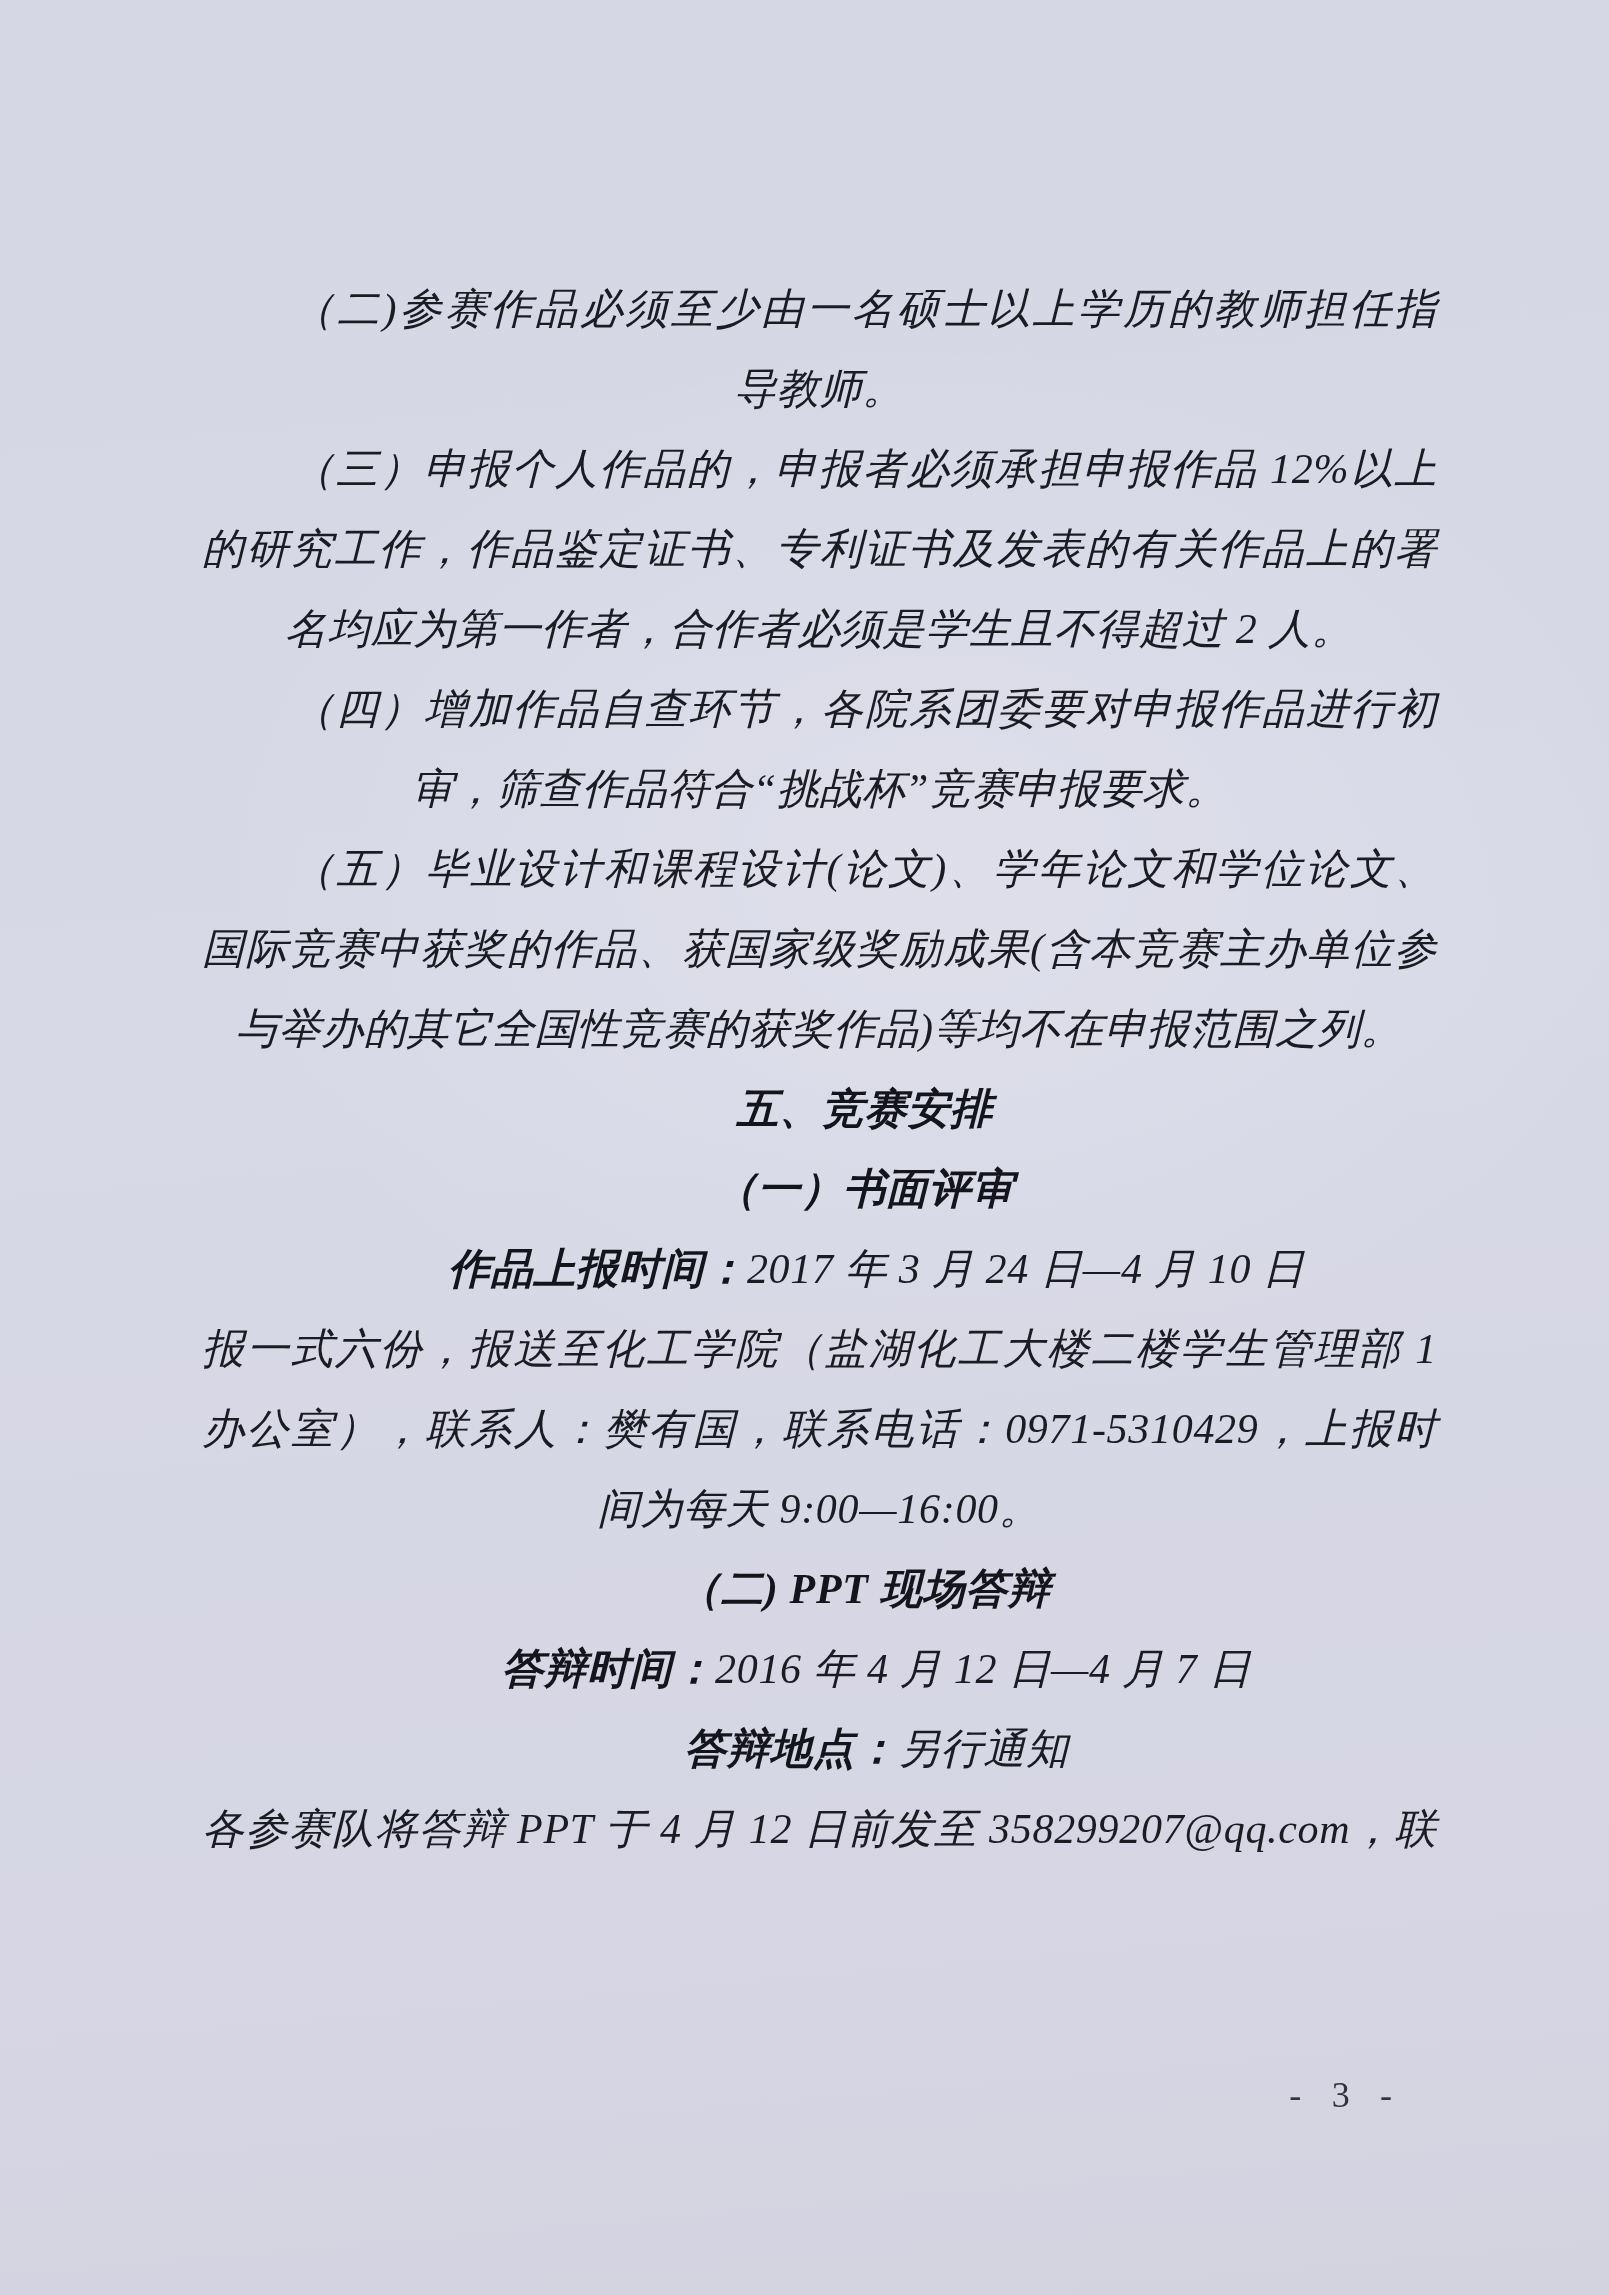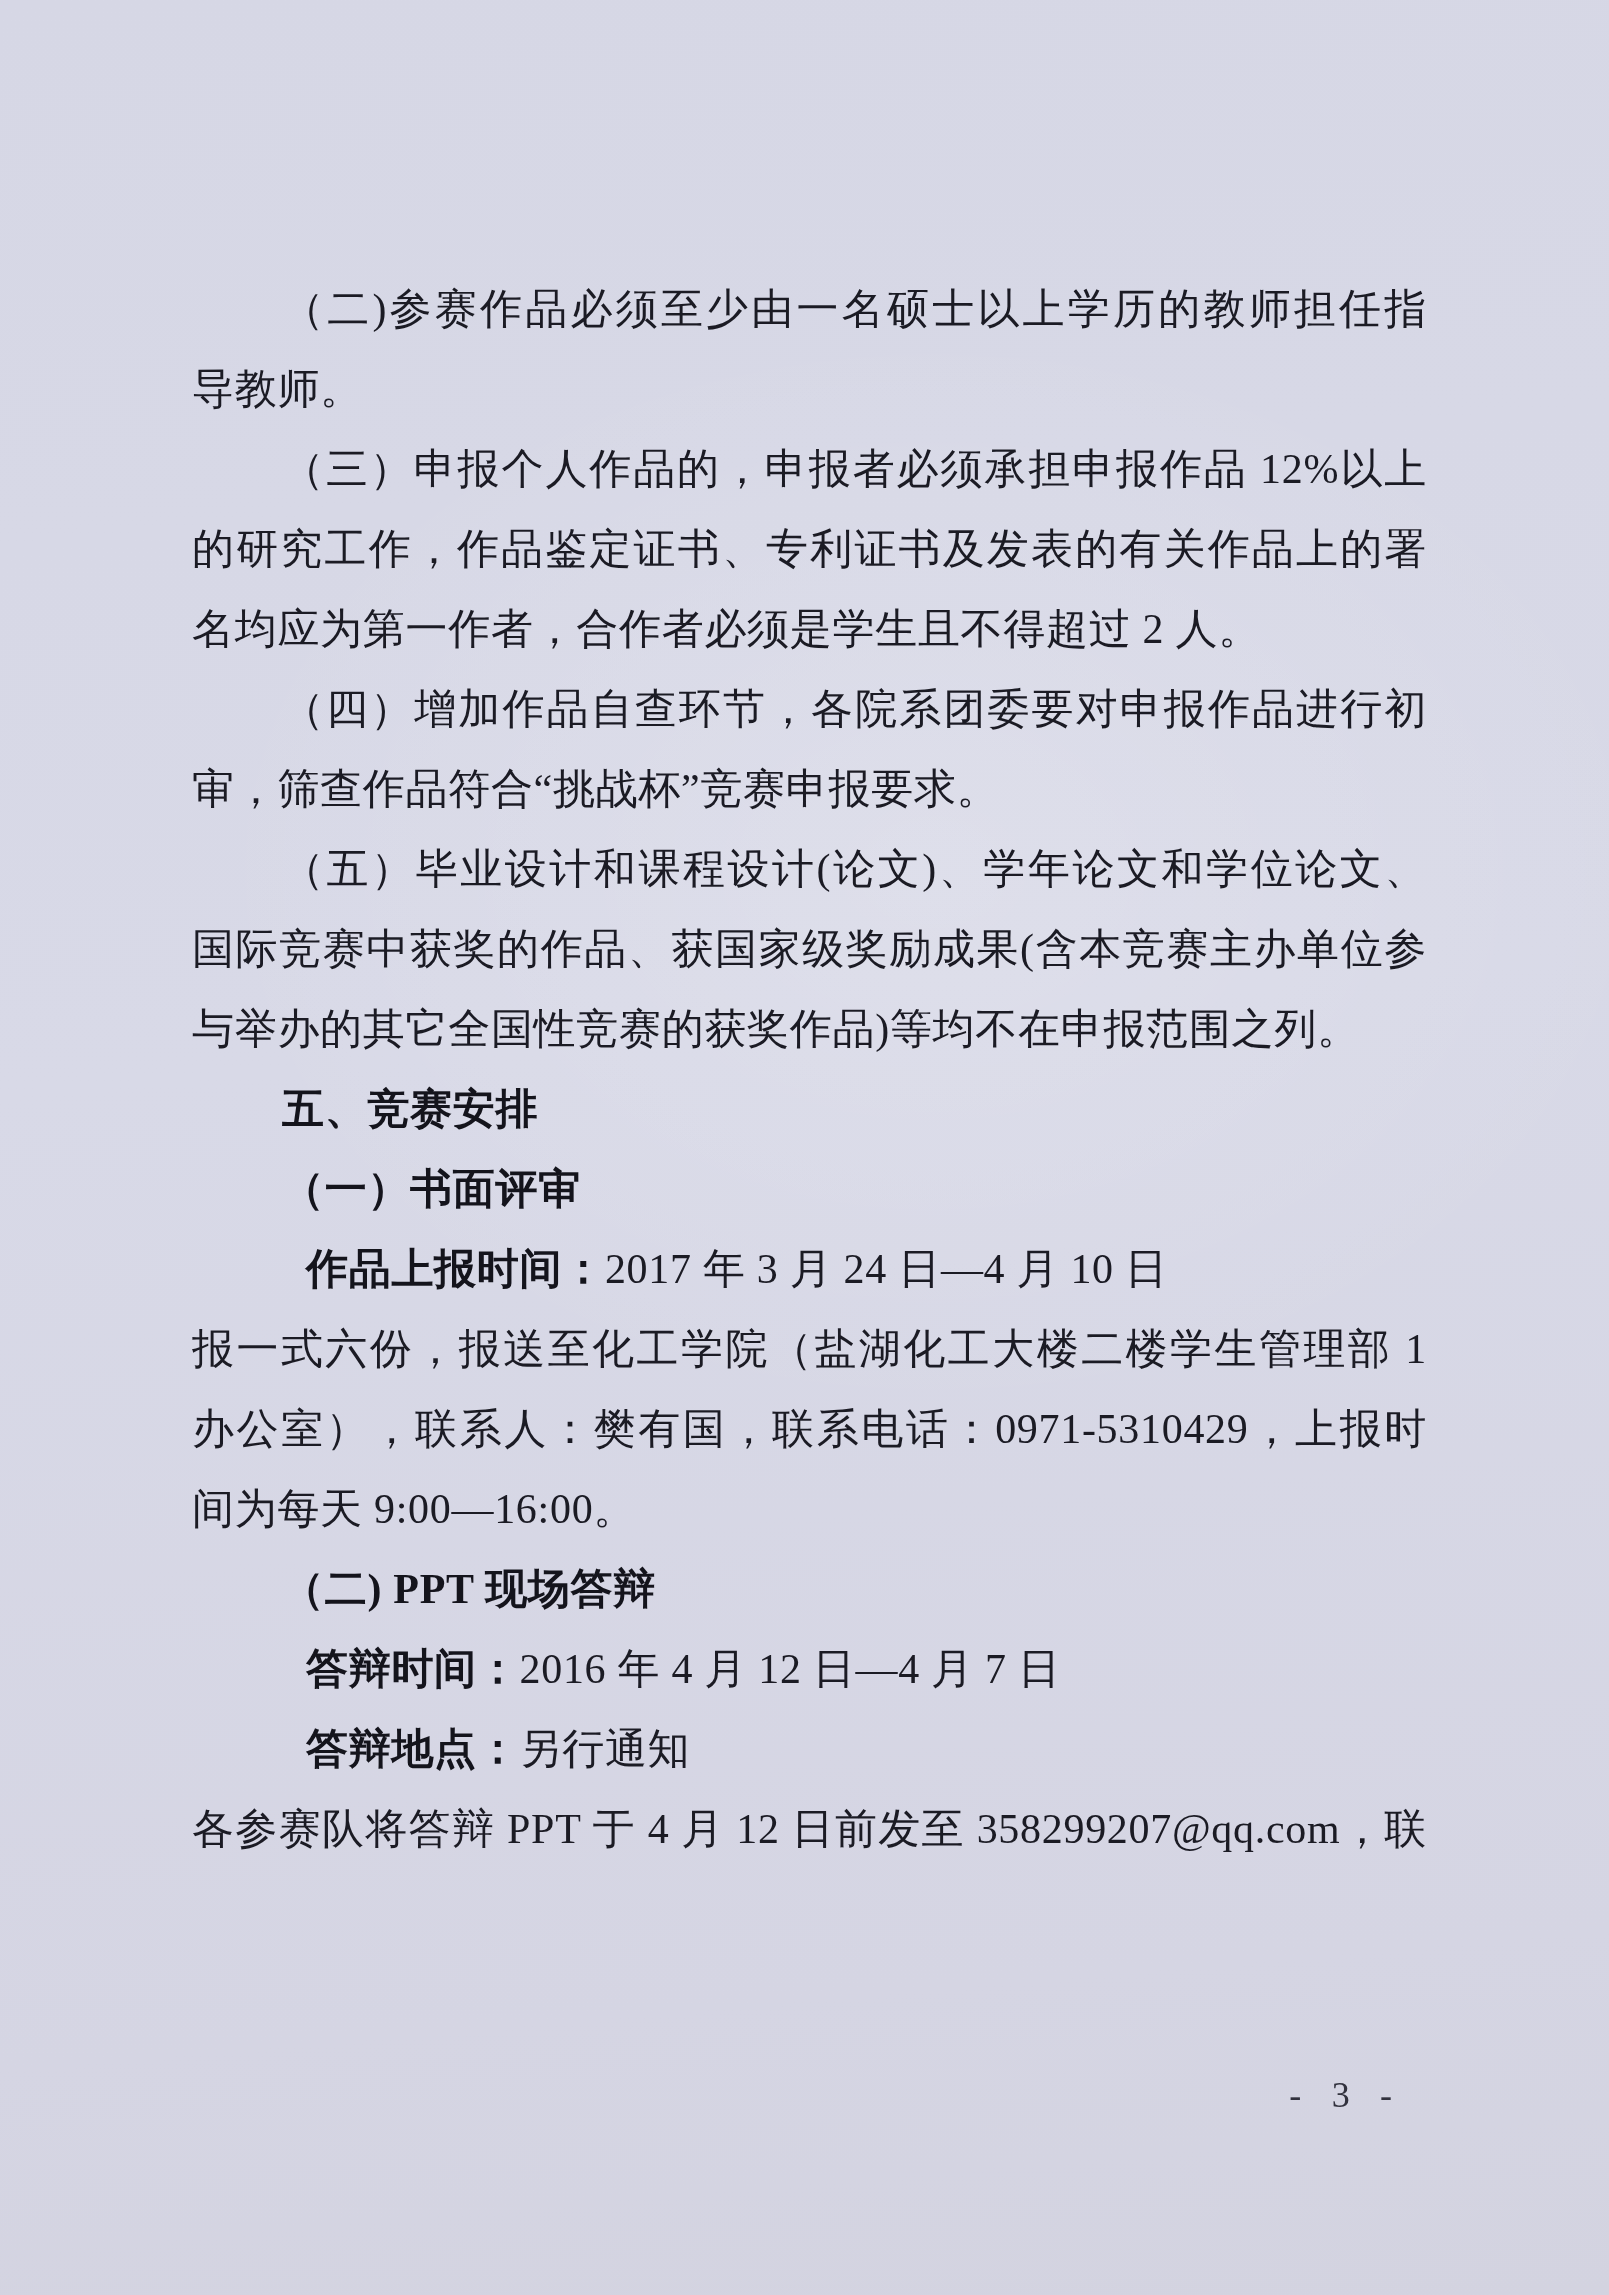--- a/index.html
+++ b/index.html
@@ -14,30 +14,31 @@
     margin: 0 auto;
     overflow: hidden;
     background:
       radial-gradient(ellipse 1069px 802px at 58% 38%, rgba(255,255,255,0.16), rgba(255,255,255,0) 70%),
       linear-gradient(175deg, #d6d7e5 0%, #d8d9e7 45%, #d5d5e3 85%, #d3d3e0 100%);
     font-family: "Liberation Serif", "DejaVu Serif", serif;
     color: #1b1b24;
   }
   .content {
     position: absolute;
-    left: 192px;
+    left: 202px;
     top: 269px;
     width: 1235px;
+    font-style: italic;
   }
   .line {
     height: 80px;
     line-height: 81px;
     font-size: 42px;
     letter-spacing: 0.7px;
-    text-align: left;
+    text-align: center;
   }
   .line.indent { padding-left: 90px; }
   .line.justify {
     text-align: justify;
     text-align-last: justify;
   }
   .line.bold { font-weight: bold; color: #14141c; }
   .lbl { font-weight: bold; color: #14141c; margin-left: 24px; }
   .pageno {
     position: absolute;

